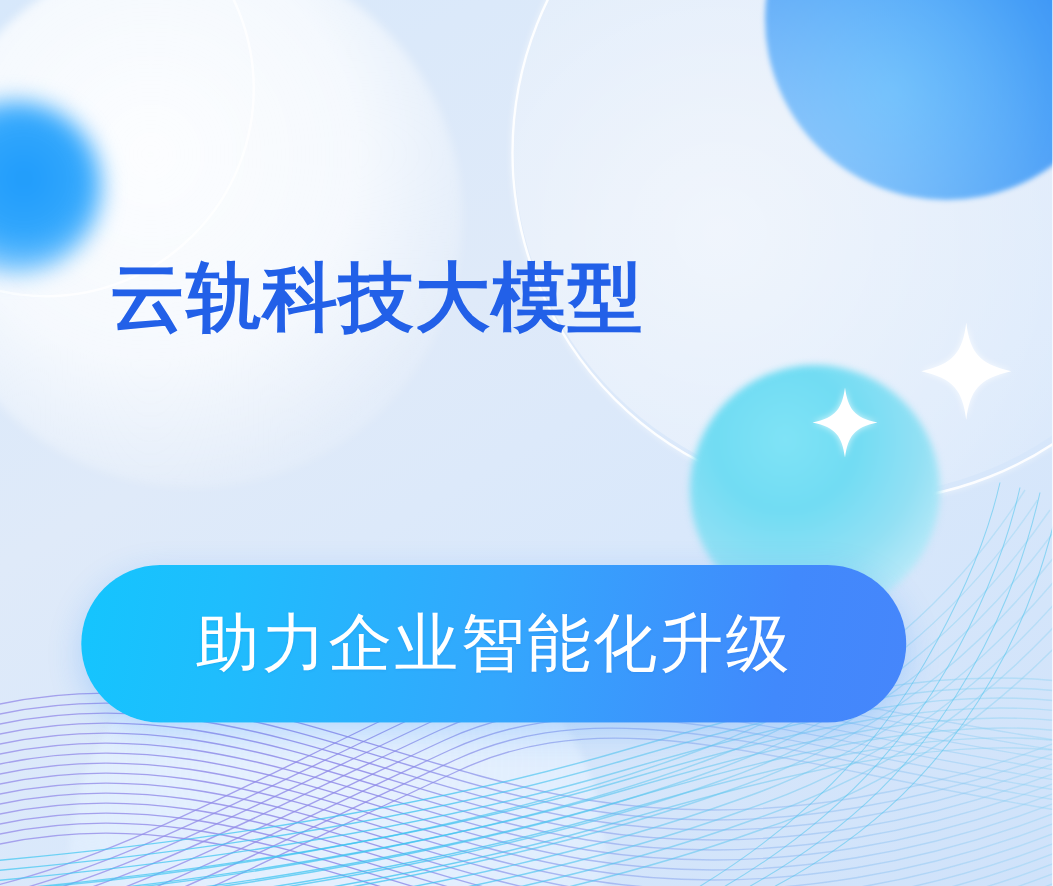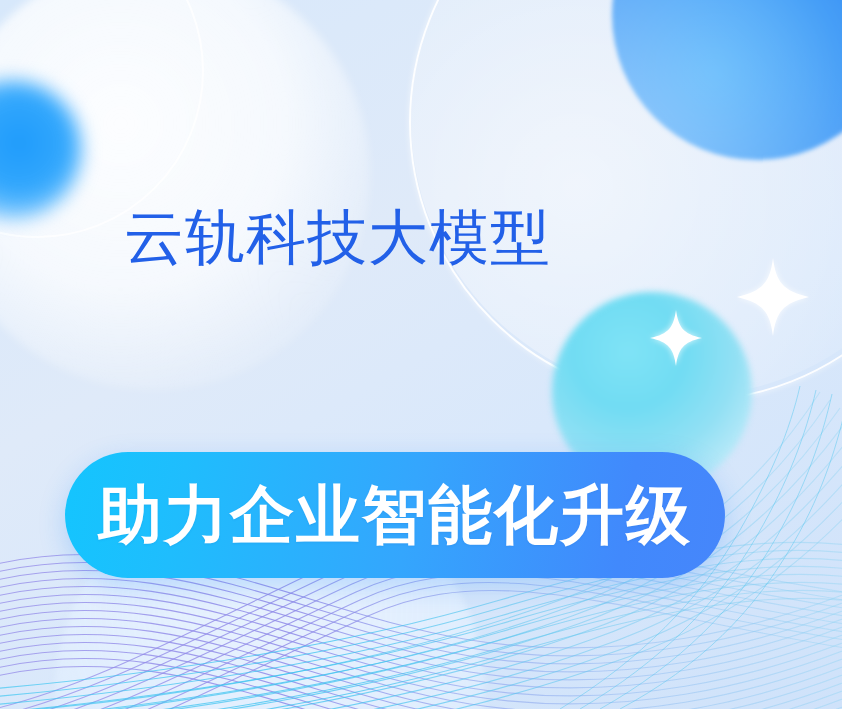--- a/index.html
+++ b/index.html
@@ -65,40 +65,39 @@
   .sparkle{position:absolute;}
   .sparkle svg{display:block;filter:drop-shadow(0 0 3px rgba(255,255,255,.8));}
 
   
   .content{position:absolute;inset:0;}
 
   .headline{
     position:absolute;left:88px;top:186px;
     color:#2260e8;
     font-size:60px;
-    font-weight:400;
+    font-weight:700;
     line-height:104px;
     letter-spacing:1px;
     white-space:nowrap;
-    margin-left:36px;
   }
   .headline .line{display:block;}
 
   .cta{
     position:absolute;left:65px;top:452px;
     width:660px;height:126px;
     border-radius:63px;
     background:linear-gradient(100deg,#14c5fe 0%,#1fbdfd 18%,#34a6fd 52%,#4189fc 84%,#4686fb 100%);
     display:flex;align-items:center;justify-content:center;
     box-shadow:0 8px 26px rgba(40,140,250,.25);
   }
   .cta-label{
     color:#ffffff;
-    font-size:64px;
-    font-weight:700;
+    font-size:51px;
+    font-weight:400;
     letter-spacing:2px;
     white-space:nowrap;
     text-shadow:0 1px 2px rgba(20,110,200,.18);
   }
 </style>
 </head>
 <body>
 
 <div id="banner">
 

